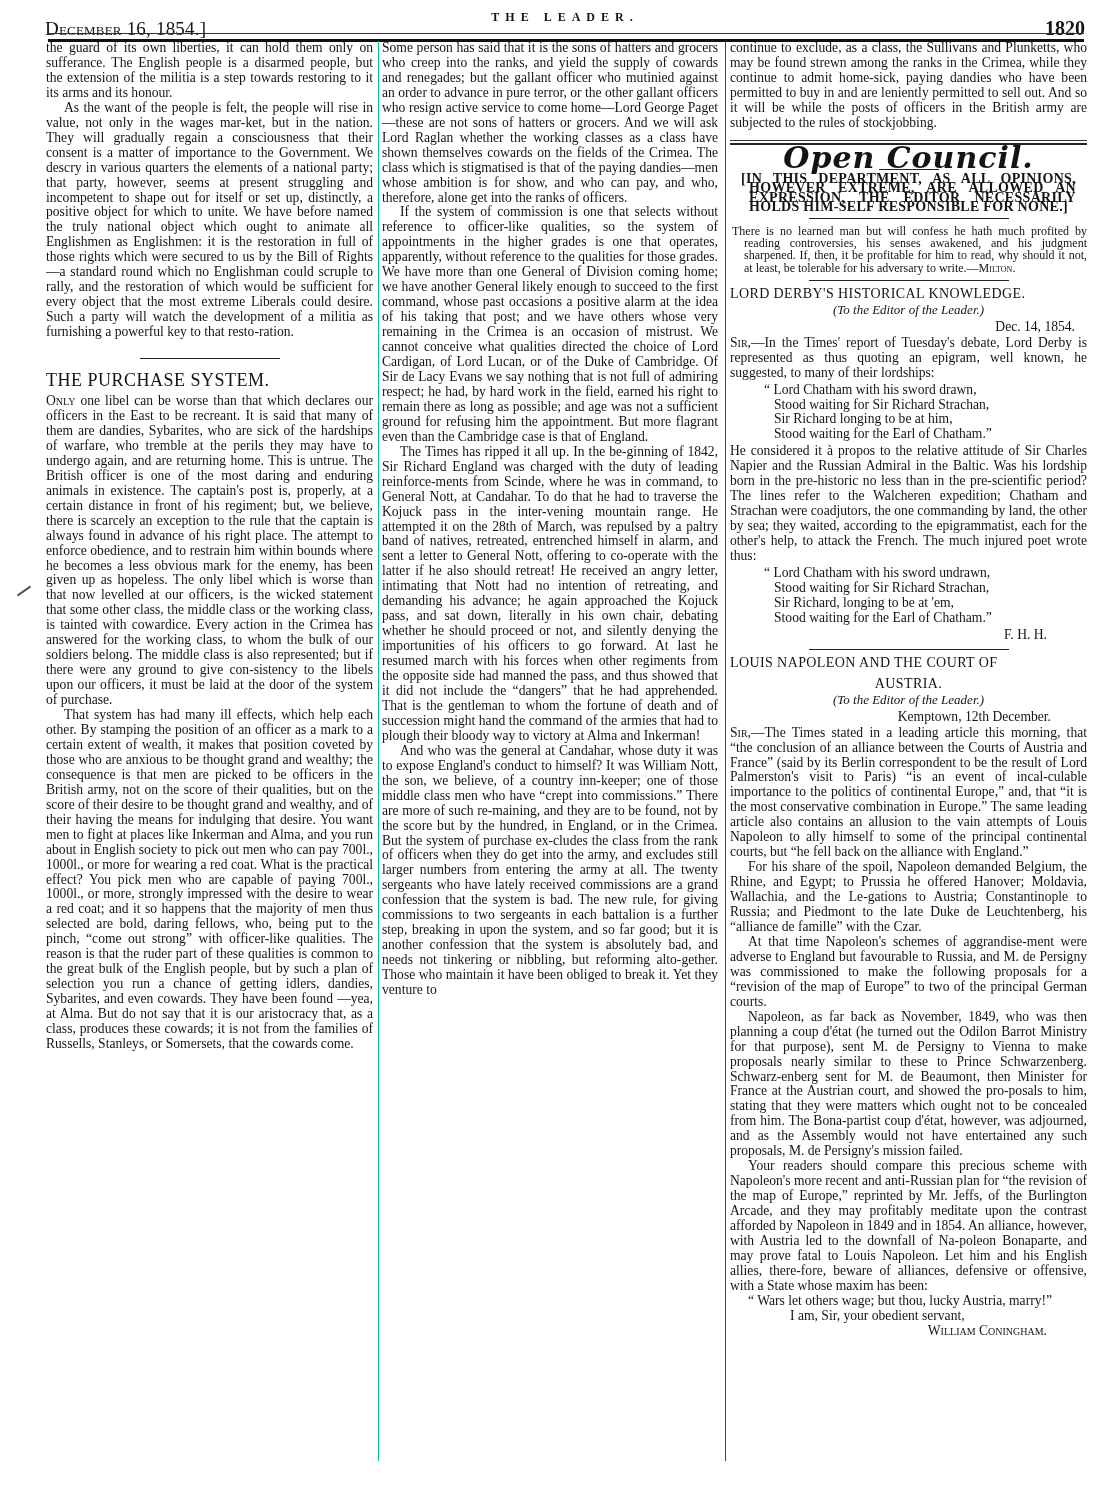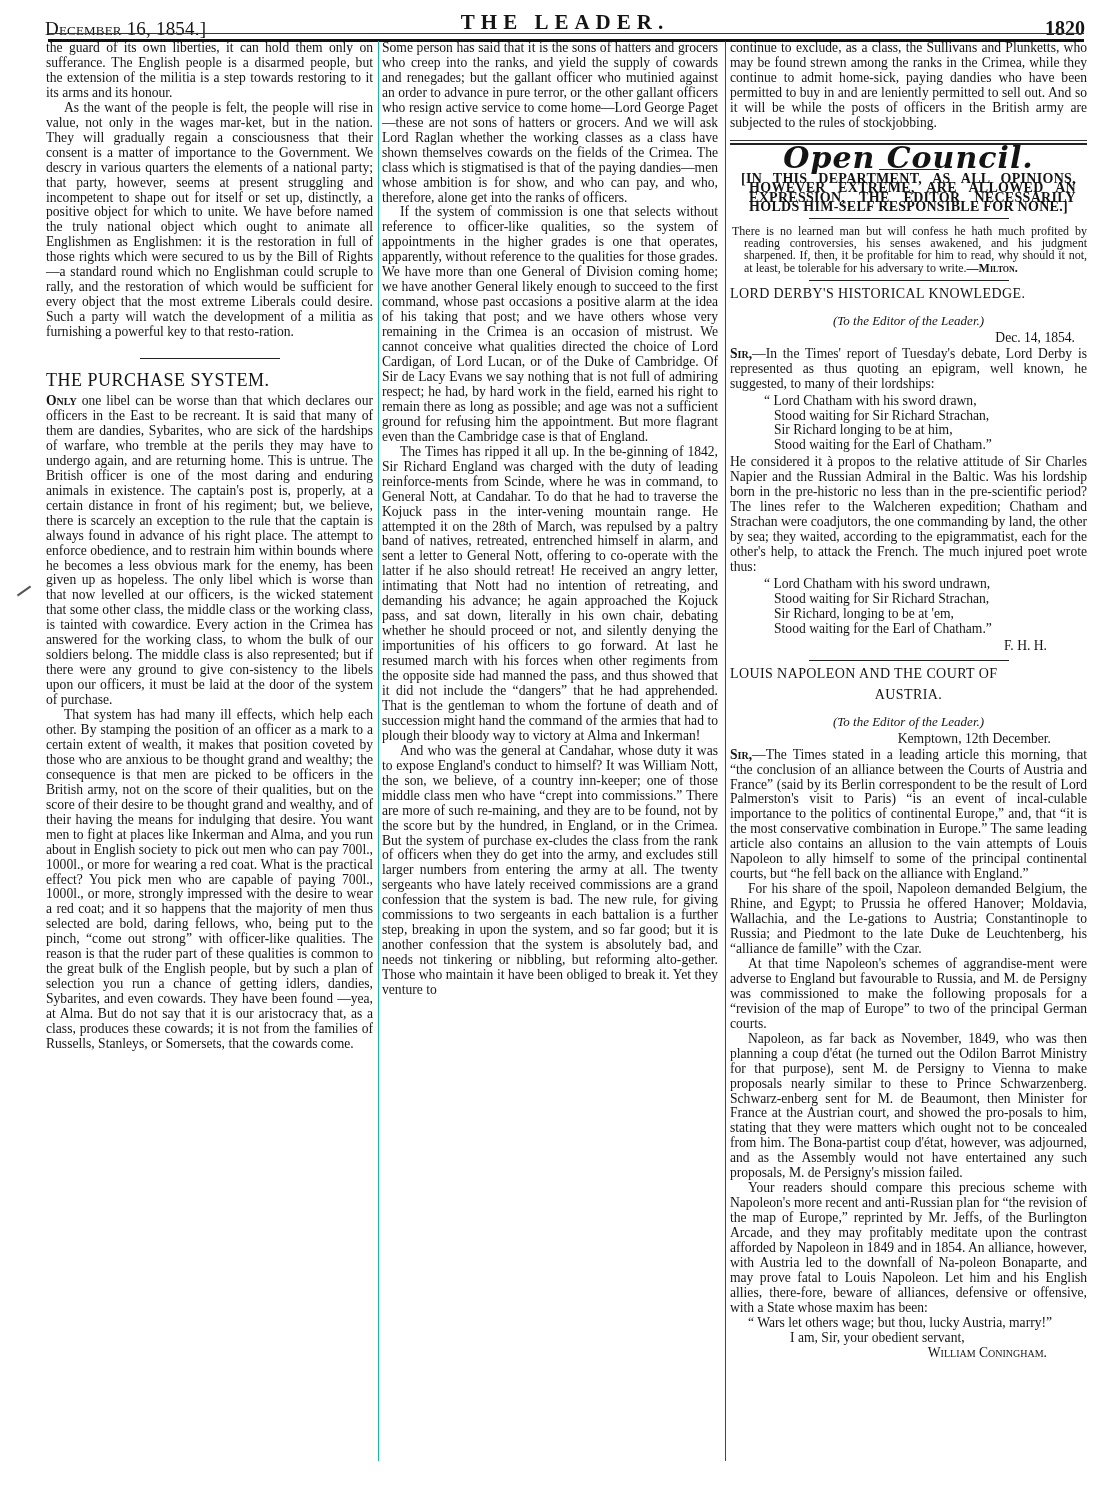--- a/index.html
+++ b/index.html
@@ -5,21 +5,21 @@
   html, body { margin: 0; padding: 0; background: #ffffff; }
   body {
     width: 1109px; height: 1499px; overflow: hidden; position: relative;
     font-family: "Liberation Serif", "DejaVu Serif", serif; color: #141414;
   }
   .masthead {
     position: absolute; left: 45px; top: 10px; width: 1040px; height: 26px;
     display: flex; align-items: baseline; justify-content: space-between;
   }
   .mast-date { font-size: 19px; font-variant: small-caps; letter-spacing: 0.2px; margin-top: 8px; }
-  .mast-title { font-size: 21px; letter-spacing: 6px; font-weight: bold; position: absolute; left: 50%; transform: translateX(-50%); top: 0; }
+  .mast-title { font-size: 12px; letter-spacing: 6px; font-weight: bold; position: absolute; left: 50%; transform: translateX(-50%); top: 0; }
   .mast-page { font-size: 20px; font-weight: bold; }
   .mast-rule {
     position: absolute; left: 48px; top: 33px; width: 1036px; height: 5px;
     border-top: 1px solid #333; border-bottom: 3px solid #111;
   }
   .col {
     position: absolute; top: 41px; font-size: 13.6px; line-height: 14.95px;
     text-align: justify; hyphens: manual;
   }
   .col1 { left: 46px; width: 327px; }
@@ -42,29 +42,29 @@
     font-size: 14px; line-height: 9.5px; text-transform: uppercase; font-weight: bold;
     letter-spacing: 0.3px; padding-left: 8px; text-indent: -8px; margin: 4px 11px;
   }
   .mini-rule { width: 60px; margin: 3px auto; border-top: 1.5px solid #222; }
   .mid-rule { width: 200px; margin: 6px auto; border-top: 1.5px solid #222; }
   .quote-small {
     font-size: 12px; line-height: 12.3px; padding-left: 14px; text-indent: -12px; margin: 6px 0 2px 0;
   }
   .letter-title { font-size: 14px; text-transform: uppercase; letter-spacing: 0.4px; text-align: justify; margin: 6px 0 0 0; }
   .letter-title.center { text-align: center; }
-  .to-editor { text-align: center; font-style: italic; font-size: 13px; margin: 12px 0 2px 0; }
+  .to-editor { text-align: center; font-style: italic; font-size: 13px; margin: 1px 0 2px 0; }
   .dateline { text-align: right; padding-right: 12px; margin: 1px 0; }
   .dateline.mid { text-align: right; padding-right: 36px; }
   .verse { padding-left: 44px; margin: 2px 0; }
   .verse div { text-indent: 0; }
   .verse .first { text-indent: -10px; }
   .signature { text-align: right; padding-right: 40px; font-variant: small-caps; }
   .closing { padding-left: 60px; }
-  .sc { font-variant: small-caps; font-weight: bold; }
+  .sc { font-variant: small-caps; }
   .stray-mark {
     position: absolute; left: 16px; top: 590px; width: 16px; height: 2px; background: #555;
     transform: rotate(-35deg);
   }
 </style>
 </head>
 <body>
 
 <div class="masthead">
   <span class="mast-date">December 16, 1854.]</span>

